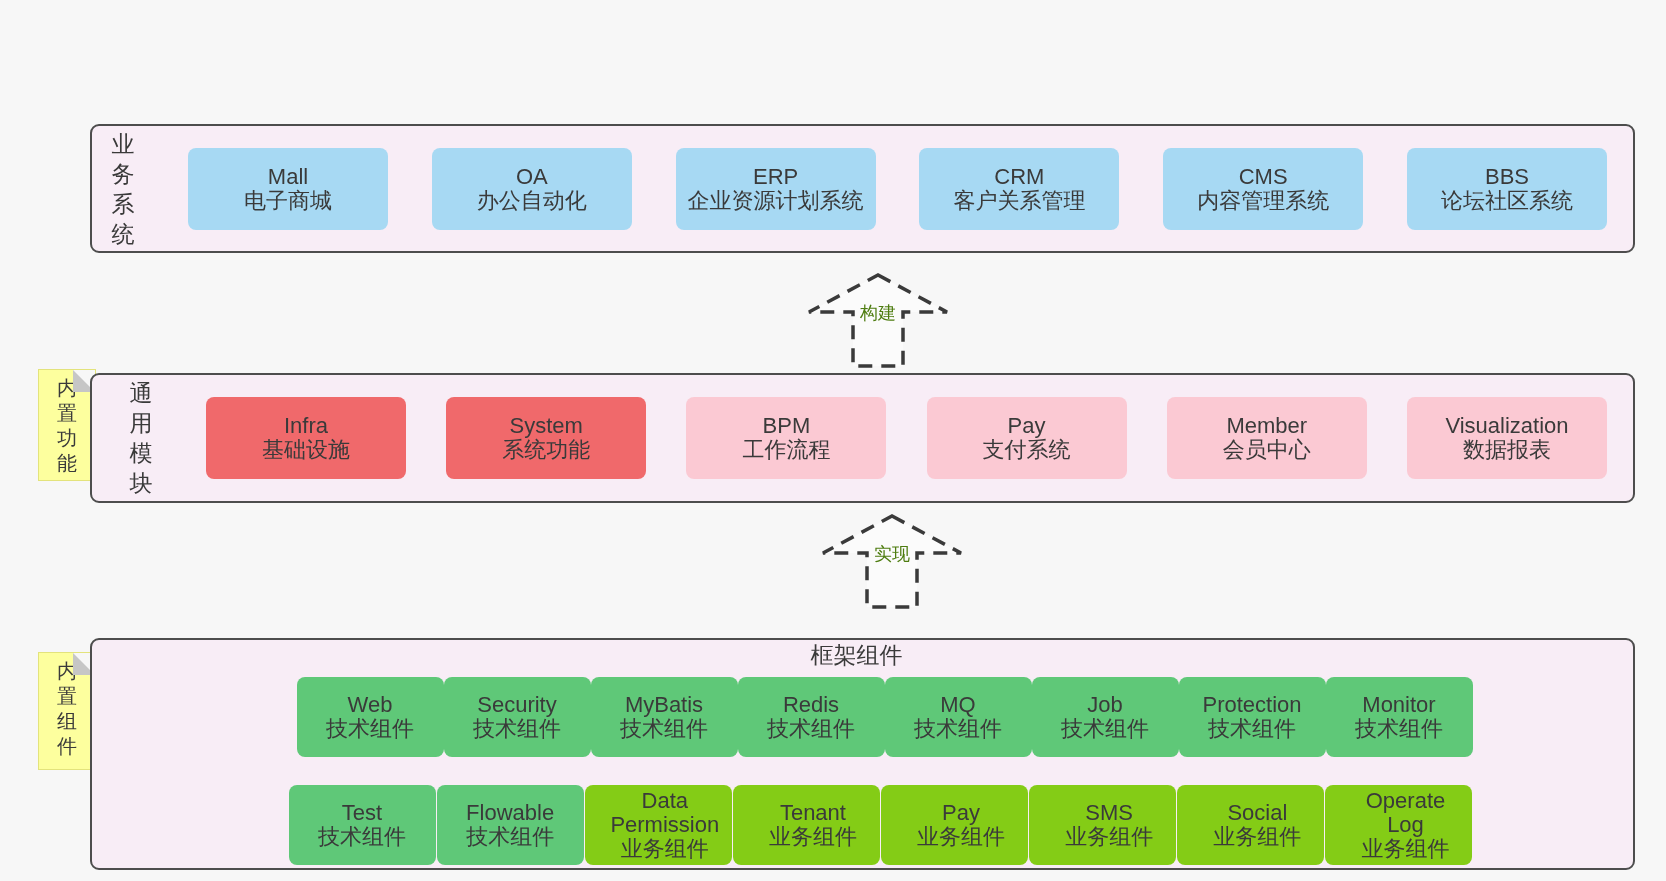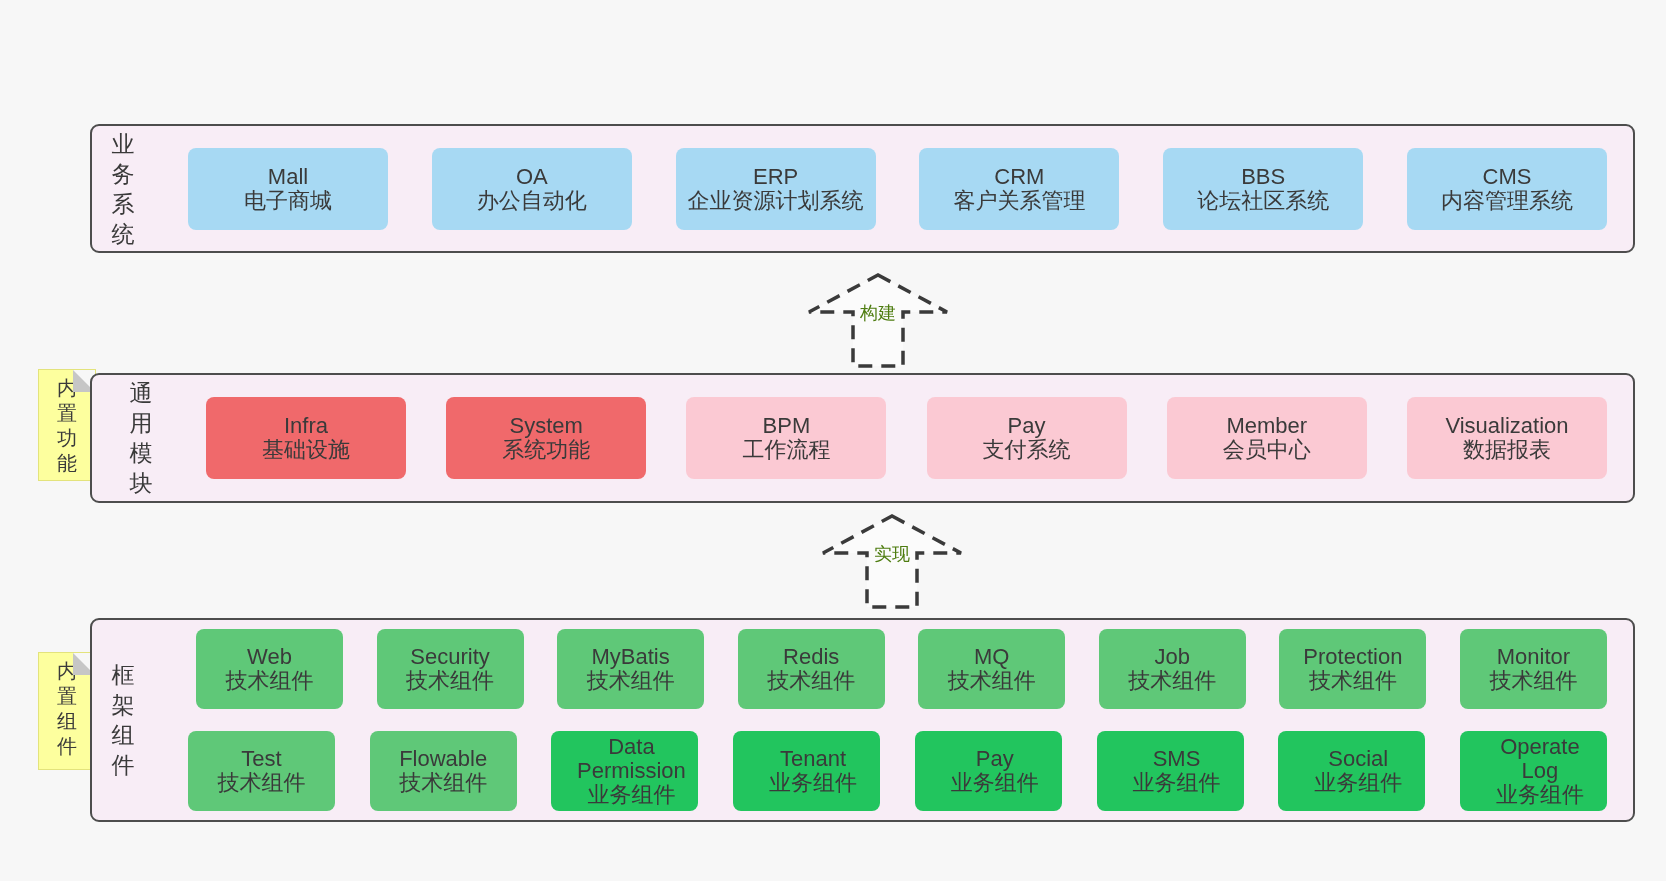--- a/index.html
+++ b/index.html
@@ -9,42 +9,42 @@
     font-family:"Liberation Sans","DejaVu Sans",sans-serif;
     color:#3a3a3a;
   }
   .layer {
     position:absolute; left:90px; width:1545px; box-sizing:border-box;
     background:#f8edf6; border:2px solid #4d4d4d; border-radius:9px;
     display:flex; align-items:center; padding:0 26px 0 14px;
   }
   .layer-business   { top:124px; height:129px; }
   .layer-modules    { top:373px; height:130px;padding-left:32px; }
-  .layer-components { top:618px; height:204px; }
+  .layer-components { top:638px; height:232px;flex-direction:column; }
   .vlabel {
     flex:0 0 34px; font-size:23px; line-height:30px; text-align:center;
     word-break:break-all; color:#3a3a3a;
   }
   .boxes {
     flex:1; display:flex; justify-content:space-between; align-items:center;
     margin-left:48px;
   }
   .rows { flex:1; margin-left:48px; display:flex; flex-direction:column; gap:22px; }
   .box {
     border-radius:8px; display:flex; flex-direction:column; justify-content:center;
     align-items:center; text-align:center; font-size:22px; line-height:24px;
     box-sizing:border-box; padding:2px 6px;
   }
   .w6 { width:200px; height:82px; }
   .w8 { width:147px; height:80px; }
   .blue   { background:#a7d9f3; }
   .red    { background:#f0696b; }
   .pink   { background:#fbc9d3; }
   .gdark  { background:#5fc878; }
-  .glight { background:#22c55e;padding-left:19px; }
+  .glight { background:#84cc16;padding-left:19px; }
   .sticky {
     position:absolute; left:38px; width:58px; box-sizing:border-box;
     background:#fdff9e; border:1px solid #e3e37c; z-index:0;
   }
   .layer { z-index:1; }
   .sticky-fold {
     position:absolute; top:0; right:0; width:0; height:0;
     border-style:solid; border-width:11px;
     border-color:#f7f7f7 #f7f7f7 #c6c6c6 #c6c6c6;
   }
@@ -88,26 +88,26 @@
     </div>
     <div class="box blue w6">
       <div>ERP</div>
       <div>企业资源计划系统</div>
     </div>
     <div class="box blue w6">
       <div>CRM</div>
       <div>客户关系管理</div>
     </div>
     <div class="box blue w6">
+      <div>CMS</div>
+      <div>内容管理系统</div>
+    </div>
+    <div class="box blue w6">
       <div>BBS</div>
       <div>论坛社区系统</div>
-    </div>
-    <div class="box blue w6">
-      <div>CMS</div>
-      <div>内容管理系统</div>
     </div>
   </div>
 </div>
 
 <div class="arrow arrow-build">
   <svg width="144" height="98" viewBox="0 0 144 98">
     <path d="M72 3 L141 40 L97 40 L97 94 L47 94 L47 40 L3 40 Z" fill="#fbfbfb" stroke="#3a3a3a" stroke-width="3.5" stroke-dasharray="14 9"></path>
   </svg>
   <div class="arrow-label">构建</div>
 </div>

